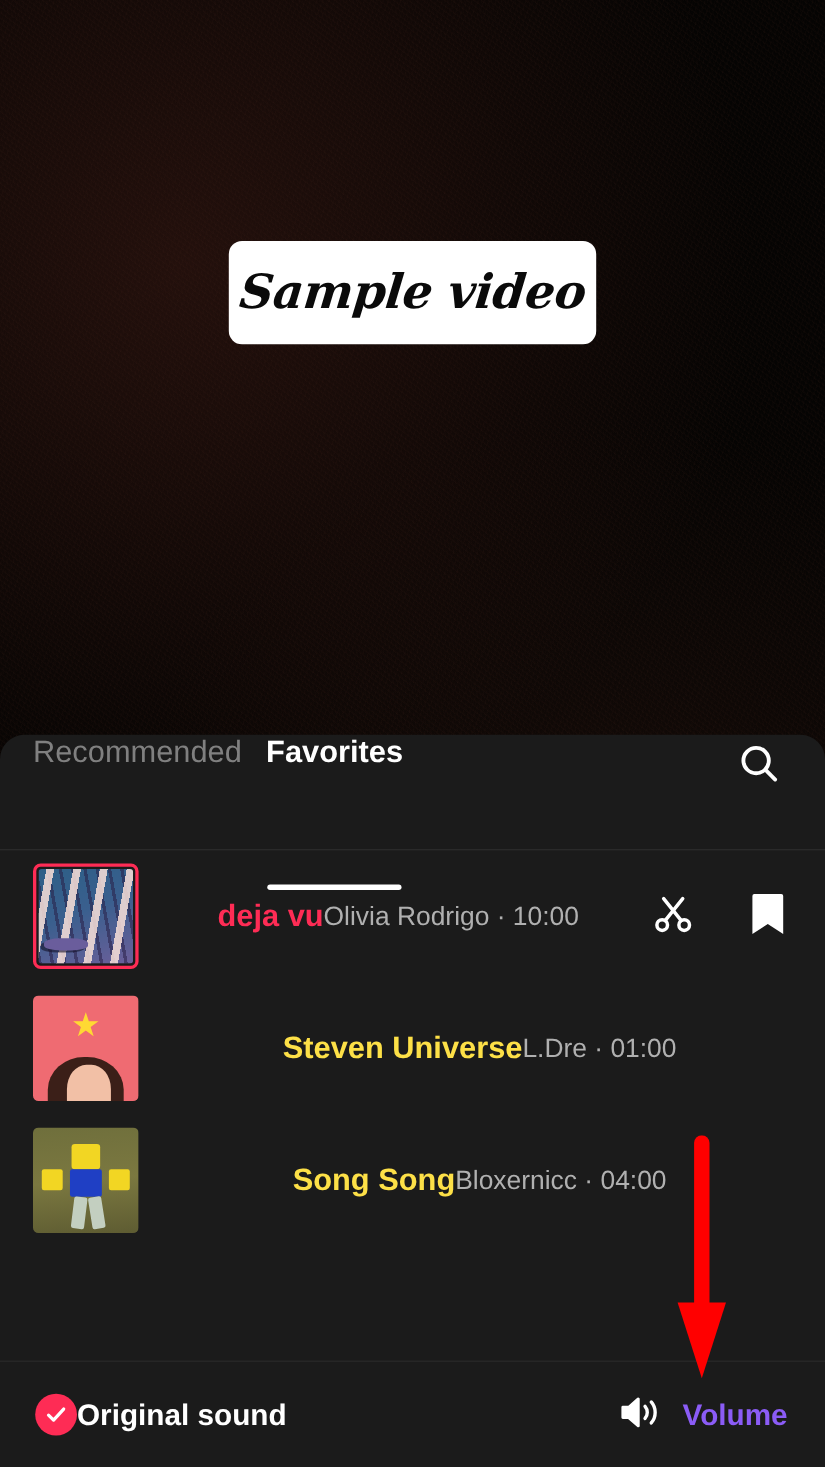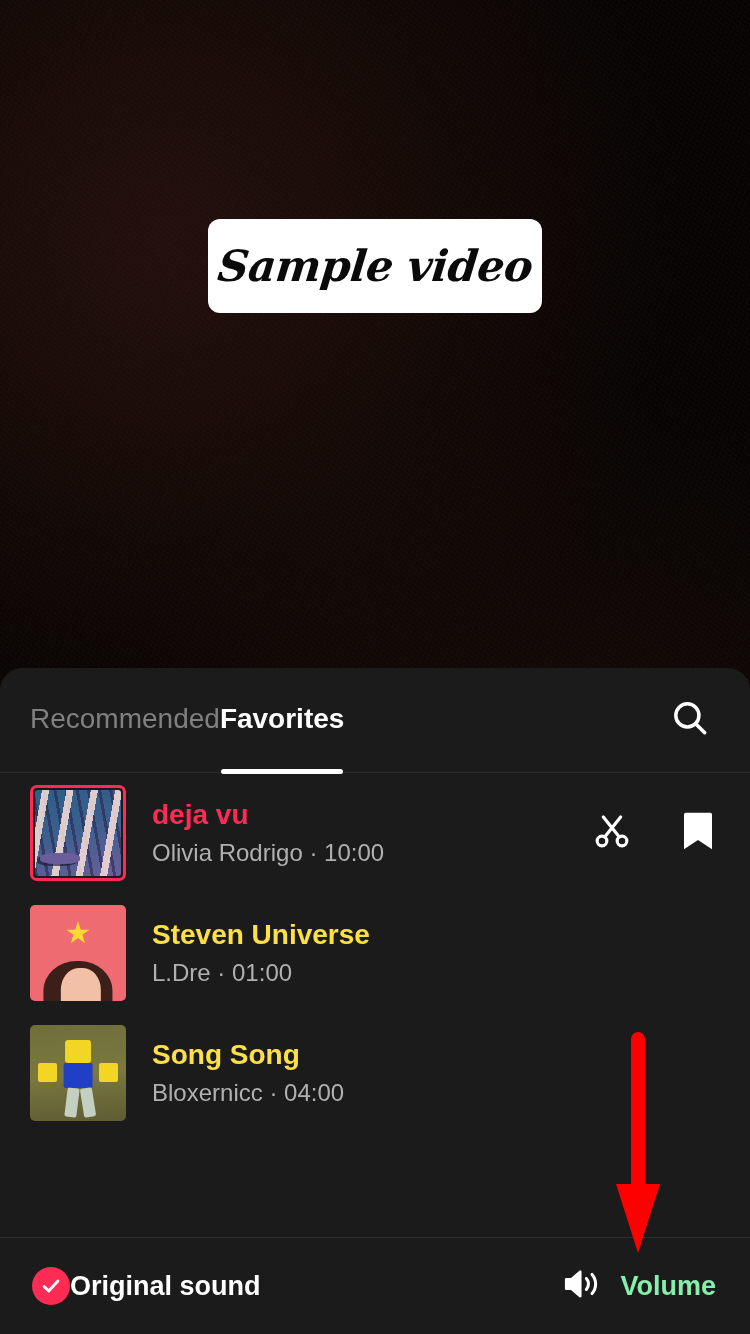--- a/index.html
+++ b/index.html
@@ -74,22 +74,22 @@
     border-top-left-radius: 22px;
     border-top-right-radius: 22px;
     overflow: hidden;
   }
 
   
   .tabbar {
     position: relative;
     height: 104px;
     display: flex;
-    align-items: center;
     padding: 0 28px 0 30px;
+    gap: 22px;
   }
   .tab {
     font-size: 28px;
     font-weight: 400;
     color: #808080;
     padding-bottom: 2px;
     position: relative;
     white-space: nowrap;
   }
   .tab + .tab { }
@@ -295,21 +295,21 @@
     border-radius: 2px;
   }
   .art-noob .nb-leg-l { left: 38%; transform: rotate(7deg); }
   .art-noob .nb-leg-r { right: 34%; transform: rotate(-9deg); }
 
   .song-meta {
     flex: 1;
     min-width: 0;
     margin-left: 26px;
     display: flex;
-    flex-direction: column;
+    flex-direction: row;
     justify-content: center;
   }
   .song-title {
     font-size: 28px;
     font-weight: 700;
     color: #fde047;
     line-height: 1.3;
     white-space: nowrap;
     overflow: hidden;
     text-overflow: ellipsis;
@@ -378,21 +378,21 @@
   }
   .bb-spacer { flex: 1; }
   .volume-ctl {
     display: flex;
     align-items: center;
     gap: 16px;
   }
   .volume-label {
     font-size: 27px;
     font-weight: 700;
-    color: #86efac;
+    color: #8b5cf6;
   }
 
   
   .arrow-annot {
     position: absolute;
     left: 612px;
     top: 1032px;
     width: 52px;
     height: 222px;
     pointer-events: none;

